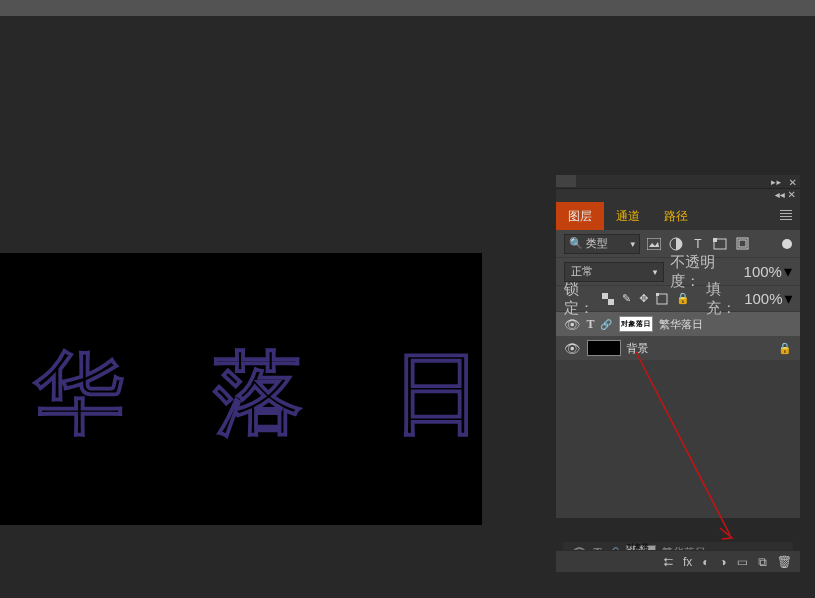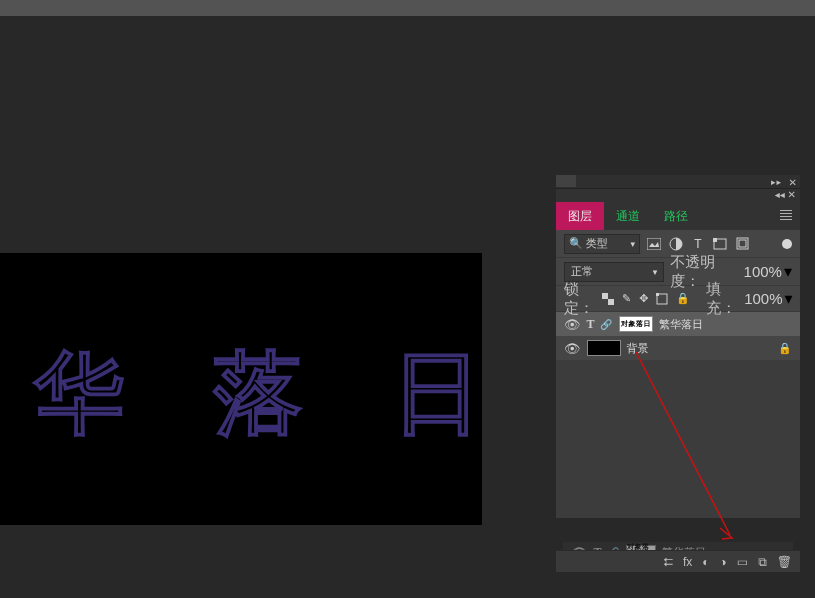--- a/index.html
+++ b/index.html
@@ -9,22 +9,22 @@
   .canvas-area { position: absolute; left: 0; top: 253px; width: 482px; height: 272px; background: #000; overflow: hidden; }
   .canvas-text { position: absolute; left: 34px; top: 80px; font-size: 90px; font-weight: 700; letter-spacing: 32px; color: transparent; -webkit-text-stroke: 1px #3a2f74; white-space: nowrap; }
   .panel-group { position: absolute; left: 556px; top: 175px; width: 244px; }
   .panel-tabhead { height: 14px; background: #2f2f2f; border-bottom: 1px solid #222; position: relative; display: flex; }
   .mini-tab { width: 20px; height: 12px; background: #424242; margin-right: 1px; }
   .collapse-icn { position: absolute; right: 18px; top: 2px; color: #bfbfbf; font-size: 9px; letter-spacing: 1px; }
   .close-icn { position: absolute; right: 3px; top: 2px; color: #bfbfbf; font-size: 10px; }
   .panel-tabhead2 { height: 13px; background: #323232; }
   .panel-box { background: #454545; width: 244px; }
   .panel-header { display: flex; align-items: center; height: 28px; background: #323232; position: relative; }
-  .ph-tab { padding: 0 12px; height: 28px; line-height: 28px; font-size: 12px; color: #22c55e; cursor: pointer; }
-  .ph-tab.active { background: #be185d; color: #e6e6e6; text-align: right; }
+  .ph-tab { padding: 0 12px; height: 28px; line-height: 28px; font-size: 12px; color: #eab308; cursor: pointer; }
+  .ph-tab.active { background: #c2410c; color: #e6e6e6; text-align: right; }
   .ph-menu { position: absolute; right: 8px; top: 8px; display: flex; flex-direction: column; gap: 2px; }
   .ph-menu span { width: 12px; height: 1px; background: #b0b0b0; }
   .panel-top-right-icons { position: absolute; right: 4px; top: -13px; color: #bfbfbf; font-size: 10px; }
   .row { display: flex; align-items: center; height: 30px; padding: 0 8px; gap: 6px; border-bottom: 1px solid #3a3a3a; }
   .filter-row { height: 28px; }
   .search-sel { display: flex; align-items: center; background: #3a3a3a; border: 1px solid #2a2a2a; height: 20px; width: 76px; padding: 0 4px; color: #d0d0d0; font-size: 11px; }
   .search-sel .mag { margin-right: 3px; font-size: 11px; }
   .search-sel .dd { margin-left: auto; font-size: 9px; }
   .icn { width: 16px; height: 16px; display: flex; align-items: center; justify-content: center; color: #d0d0d0; font-size: 12px; }
   .icn svg { fill: #d0d0d0; }

